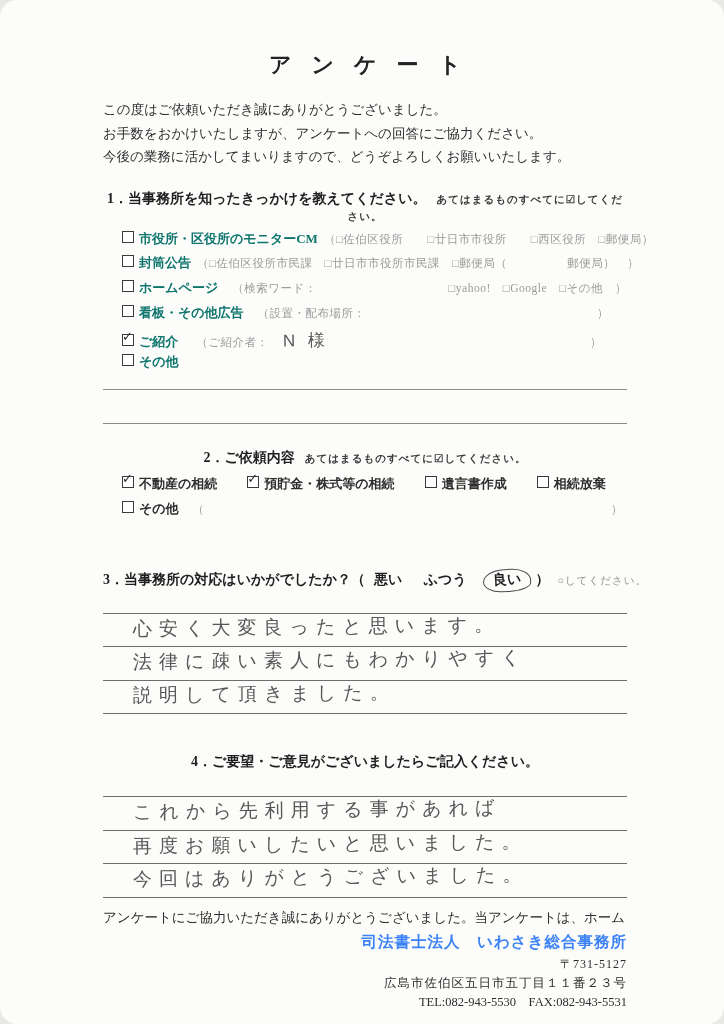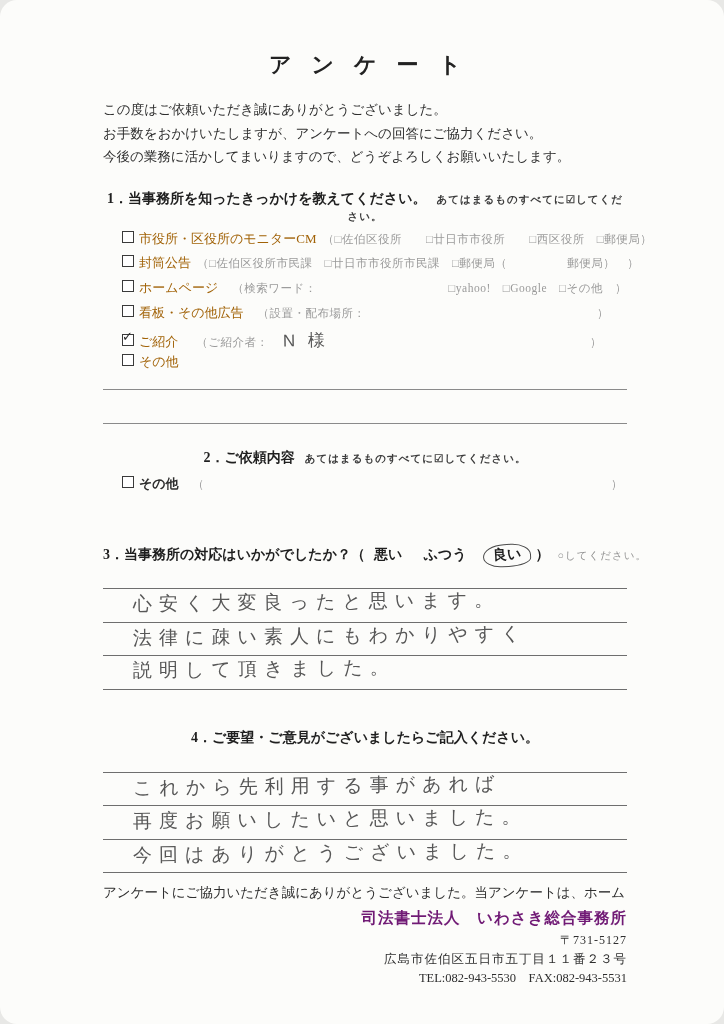--- a/index.html
+++ b/index.html
@@ -30,21 +30,21 @@
     display:inline-block;width:10px;height:10px;
     border:1.5px solid #3a3a3a;background:#fff;
     vertical-align:-1px;margin-right:5px;position:relative;flex:none;
   }
   .cb.checked::after{
     content:"✓";position:absolute;left:-1px;top:-6px;
     font-size:13px;color:#2a2a2a;font-family:"DejaVu Sans",sans-serif;
   }
   .q1rows{margin-top:6px;margin-left:19px;}
   .row{display:flex;align-items:baseline;height:24.8px;font-size:13px;white-space:nowrap;}
-  .row .lbl{font-weight:normal;color:#a16207;}
+  .row .lbl{font-weight:bold;color:#0f766e;}
   .sub{font-size:11.5px;color:#9a9a9a;letter-spacing:0.5px;}
   .row .sp6{width:6px;flex:none;}
   .grow{flex:1;}
   .hw{
     font-family:"Liberation Sans","DejaVu Sans",sans-serif;
     color:#575757;letter-spacing:4px;
   }
   .hw-name{font-size:17px;transform:rotate(-1deg);display:inline-block;margin-left:14px;}
   
   .blank-line{border-bottom:1px solid #8a8a8a;}
@@ -71,21 +71,21 @@
     display:flex;align-items:flex-start;padding-left:30px;box-sizing:border-box;
   }
   .ruled .hrow .hw{font-size:19px;letter-spacing:7px;transform:rotate(-0.7deg);}
   .ruled1{margin-top:21px;}
   .ruled2{margin-top:25px;}
   
   .q4head{margin-top:39px;}
   
   .closing{margin-top:9px;font-size:13.5px;line-height:22.5px;}
   .office{margin-top:3px;text-align:right;}
-  .office-name{font-size:15.5px;font-weight:bold;color:#701a75;letter-spacing:1px;}
+  .office-name{font-size:15.5px;font-weight:bold;color:#3b82f6;letter-spacing:1px;}
   .office-postal{font-size:12px;margin-top:3px;letter-spacing:1px;}
   .office-addr{font-size:12.5px;margin-top:2px;letter-spacing:1px;}
   .office-tel{font-size:12.5px;margin-top:2px;font-family:"Liberation Serif","DejaVu Serif",serif;}
 </style>
 </head>
 <body>
 
 <div class="page">
 
   <div class="title">アンケート</div>
@@ -145,20 +145,30 @@
   </div>
 
   <div class="blank-line bl1"></div>
   <div class="blank-line bl2"></div>
 
   <div class="sec q2head">
     <span>2．ご依頼内容</span><span class="note">あてはまるものすべてに☑してください。</span>
   </div>
 
   <div class="q2rows">
+    <div class="row">
+      <span class="cb checked"></span>
+      <span class="q2item">不動産の相続</span>
+      <span class="cb checked"></span>
+      <span class="q2item">預貯金・株式等の相続</span>
+      <span class="cb"></span>
+      <span class="q2item">遺言書作成</span>
+      <span class="cb"></span>
+      <span class="q2item">相続放棄</span>
+    </div>
     <div class="row">
       <span class="cb"></span>
       <span class="q2item" style="margin-right:14px;">その他</span>
       <span class="sub">（</span>
       <span class="grow"></span>
       <span class="sub" style="margin-right:4px;">）</span>
     </div>
   </div>
 
   <div class="sec q3head">

